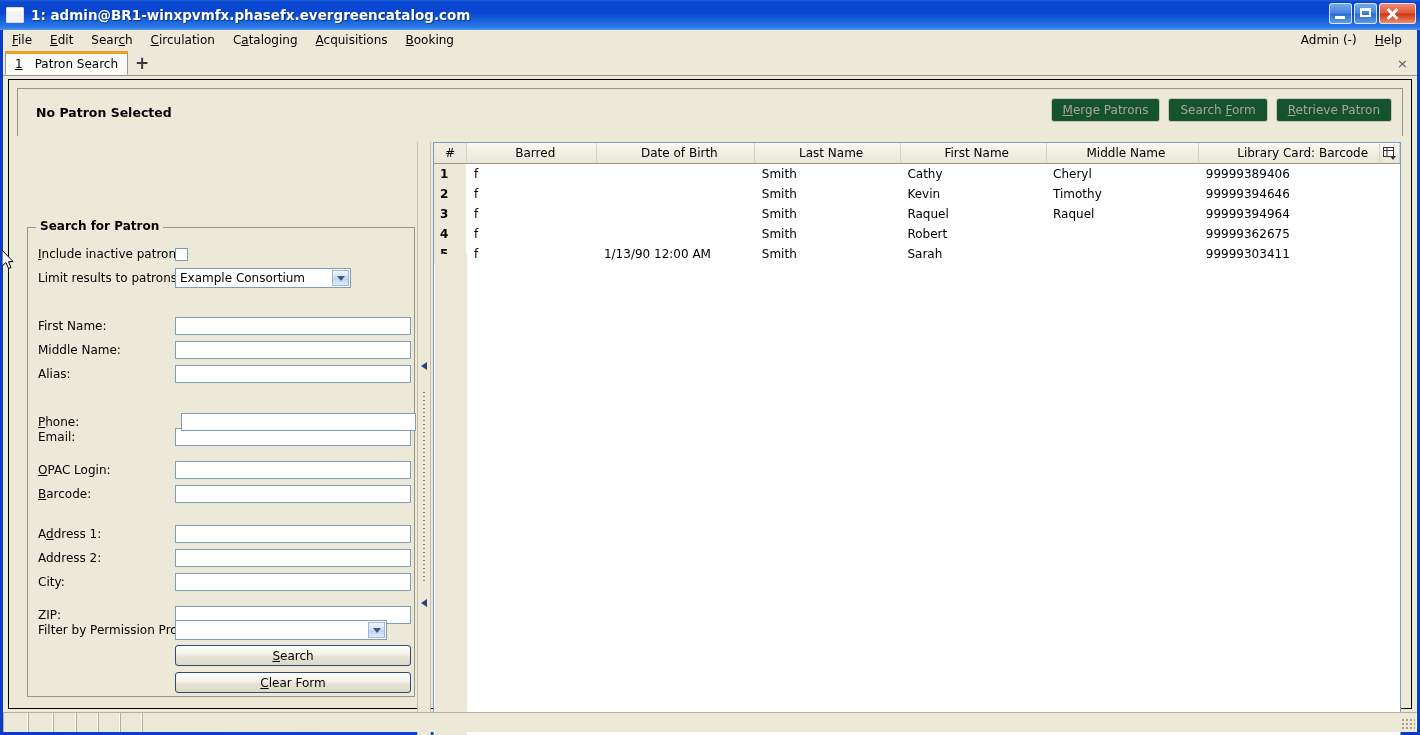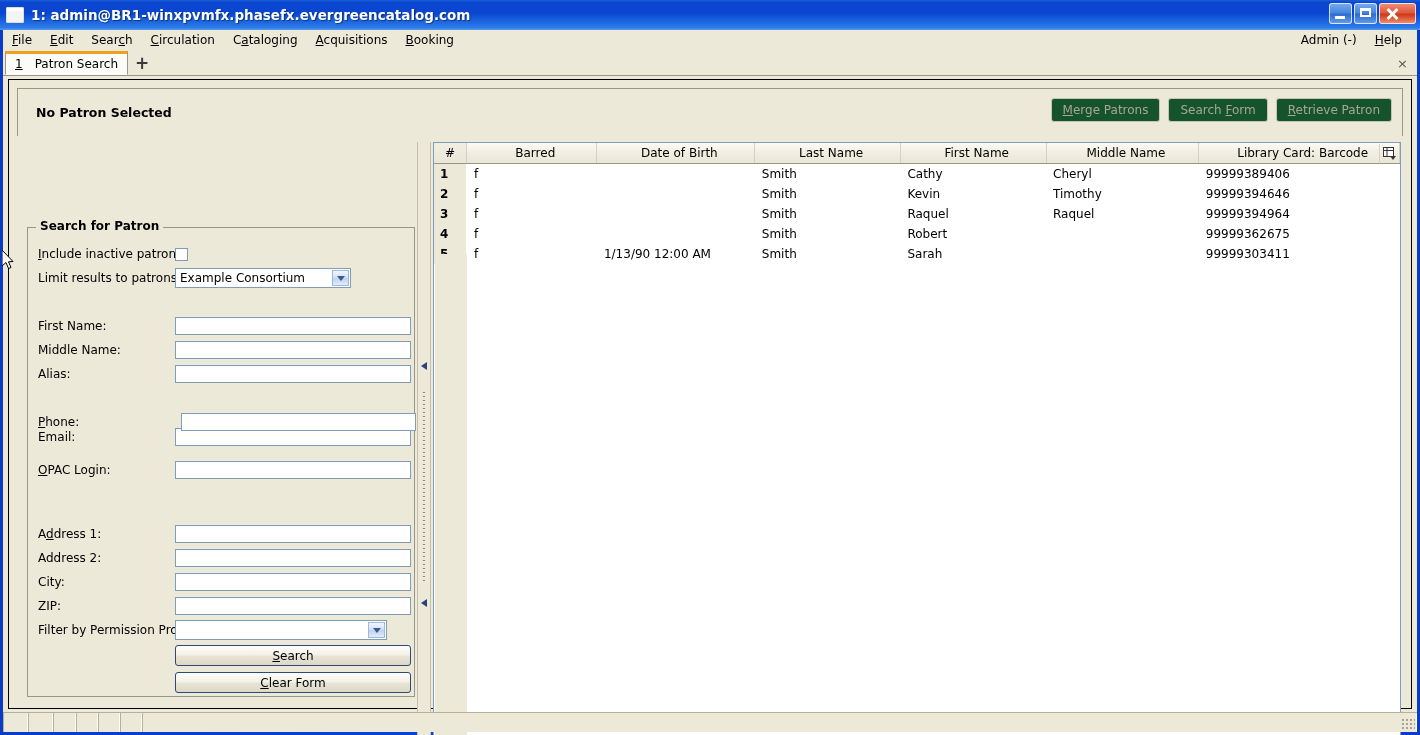--- a/index.html
+++ b/index.html
@@ -462,37 +462,41 @@
             <div class="flabel"><span class="u">P</span>hone:</div>
             <input class="finput" type="text" value="" style="">
           </div>
 
 
           <div class="frow" style="top:230px;">
             <div class="flabel"><span class="u">O</span>PAC Login:</div>
             <input class="finput" type="text" value="" style="">
           </div>
 
+          <div class="frow" style="top:254px;">
+            <div class="flabel"><span class="u">B</span>arcode:</div>
+            <input class="finput" type="text" value="" style="">
+          </div>
 
           <div class="frow" style="top:294px;">
             <div class="flabel">A<span class="u">d</span>dress 1:</div>
             <input class="finput" type="text" value="" style="">
           </div>
 
           <div class="frow" style="top:318px;">
             <div class="flabel">Address 2:</div>
             <input class="finput" type="text" value="" style="">
           </div>
 
           <div class="frow" style="top:342px;">
             <div class="flabel">City:</div>
             <input class="finput" type="text" value="" style="">
           </div>
 
-          <div class="frow" style="top:366px;">
+          <div class="frow" style="top:375px;">
             <div class="flabel">ZIP:</div>
             <input class="finput" type="text" value="" style="">
           </div>
 
           <div class="frow" style="top:390px;">
             <div class="flabel">Filter by Permission Profile:</div>
             <div class="fselect wide">
               <span></span>
               <span class="sel-arrow"></span>
             </div>

